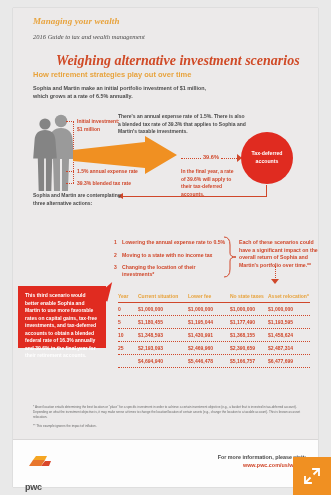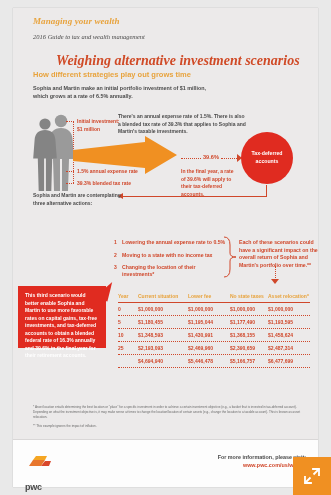--- a/index.html
+++ b/index.html
@@ -171,21 +171,21 @@
   }
 </style>
 </head>
 <body>
 
 <div class="page">
 
   <div class="kicker">Managing your wealth</div>
   <div class="kicker-sub">2016 Guide to tax and wealth management</div>
   <div class="title">Weighing alternative investment scenarios</div>
-  <div class="subtitle">How different strategies play out grows time</div>
+  <div class="subtitle">How retirement strategies play out over time</div>
   <div class="intro">Sophia and Martin make an initial portfolio investment of $1 million, which grows at a rate of 6.5% annually.</div>
 
   <div class="figures">
     <svg width="52" height="80" viewBox="0 0 52 80">
       <g fill="#9a9a9a">
         <circle cx="30" cy="10" r="6.2"></circle>
         <path d="M30 17 c-7 0 -11 4 -11.5 11 l-1.5 20 l5 0 l1 32 l6 0 l0 -32 l2 0 l0 32 l6 0 l1 -32 l5 0 l-1.5 -20 c-.5 -7 -4.5 -11 -11.5 -11 z"></path>
       </g>
       <g fill="#848484">
         <circle cx="14" cy="13" r="5.6"></circle>

